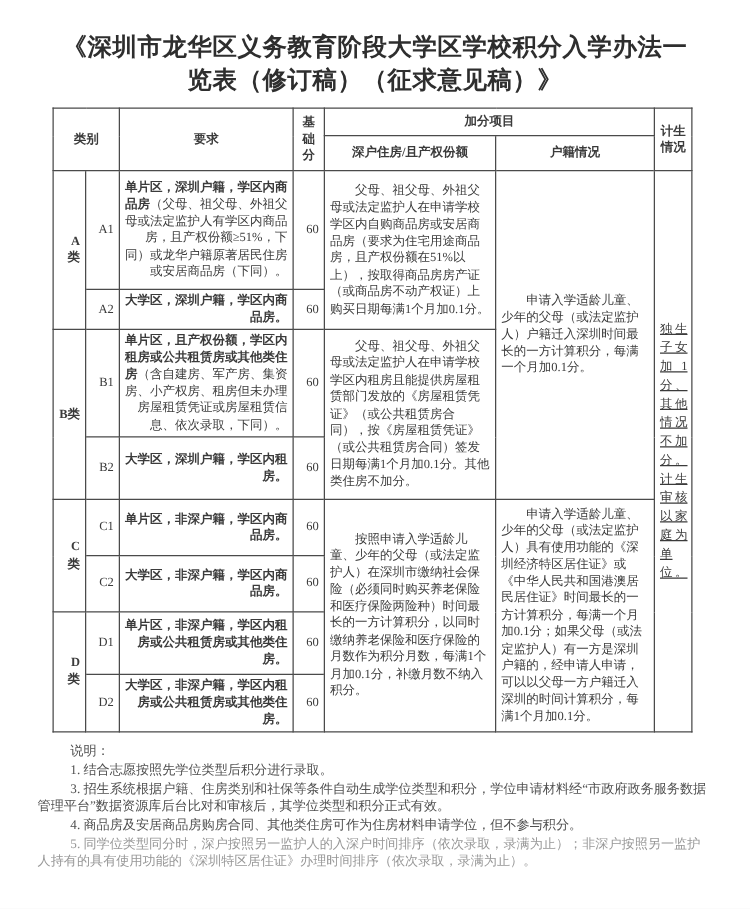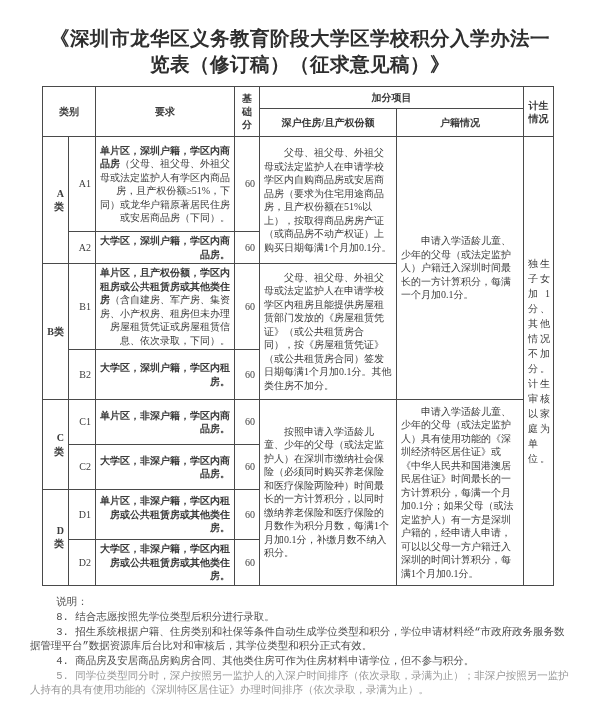--- a/index.html
+++ b/index.html
@@ -44,41 +44,41 @@
     text-align: center;
     padding: 2px 2px;
   }
   td.center { text-align: right; }
   td.req { text-align: right; }
   .b { font-weight: bold; }
   .para { text-align: left; }
   .para .indent { text-indent: 2em; }
   .vert-wrap { display: block; width: 13px; margin: 0 auto; line-height: 13px; font-weight: bold; }
   .vert2-wrap { display: block; width: 22px; margin: 2px auto; line-height: 13px; font-weight: bold; text-align: center; }
-  td.fp-cell { padding: 2px 3px; }
+  td.fp-cell { padding: 2px 3px; text-decoration: underline; }
   .fp-text { display: block; width: 22px; margin: 0 auto; line-height: 15px; text-align: justify; text-align-last: justify; }
   
   tr.hh1 { height: 22px; }
   tr.hh2 { height: 28px; }
   tr.r-a1 { height: 95px; }
   tr.r-a2 { height: 28px; }
   tr.r-b1 { height: 86px; }
   tr.r-b2 { height: 50px; }
   tr.r-c1 { height: 45px; }
   tr.r-c2 { height: 45px; }
   tr.r-d1 { height: 50px; }
   tr.r-d2 { height: 45px; }
   .notes {
     margin: 9px 15px 0 30px;
     width: 556px;
     font-size: 10.5px;
     line-height: 14px;
     color: #4f4f4f;
   }
-  .notes p { margin: 0 17px 1px 0; text-indent: 2.5em; font-family: Liberation Mono, monospace; }
+  .notes p { margin: 0 17px 1px 0; text-indent: 2.5em; }
   .notes p.light { color: #979797; }
 </style>
 </head>
 <body>
 
 <div class="page">
 
   <h1 class="title">《深圳市龙华区义务教育阶段大学区学校积分入学办法一览表（修订稿）（征求意见稿）》</h1>
 
   <table class="points">
@@ -169,19 +169,19 @@
       <tr class="r-d2">
         <td class="center">D2</td>
         <td class="req"><span class="b">大学区，非深户籍，学区内租房或公共租赁房或其他类住房。</span><span></span></td>
         <td class="center">60</td>
       </tr>
     </tbody>
   </table>
 
   <div class="notes">
     <p>说明：</p>
-    <p>8. 结合志愿按照先学位类型后积分进行录取。</p>
+    <p>1. 结合志愿按照先学位类型后积分进行录取。</p>
     <p>3. 招生系统根据户籍、住房类别和社保等条件自动生成学位类型和积分，学位申请材料经“市政府政务服务数据管理平台”数据资源库后台比对和审核后，其学位类型和积分正式有效。</p>
     <p>4. 商品房及安居商品房购房合同、其他类住房可作为住房材料申请学位，但不参与积分。</p>
     <p class="light">5. 同学位类型同分时，深户按照另一监护人的入深户时间排序（依次录取，录满为止）；非深户按照另一监护人持有的具有使用功能的《深圳特区居住证》办理时间排序（依次录取，录满为止）。</p>
   </div>
 
 </div>
 
 </body></html>

